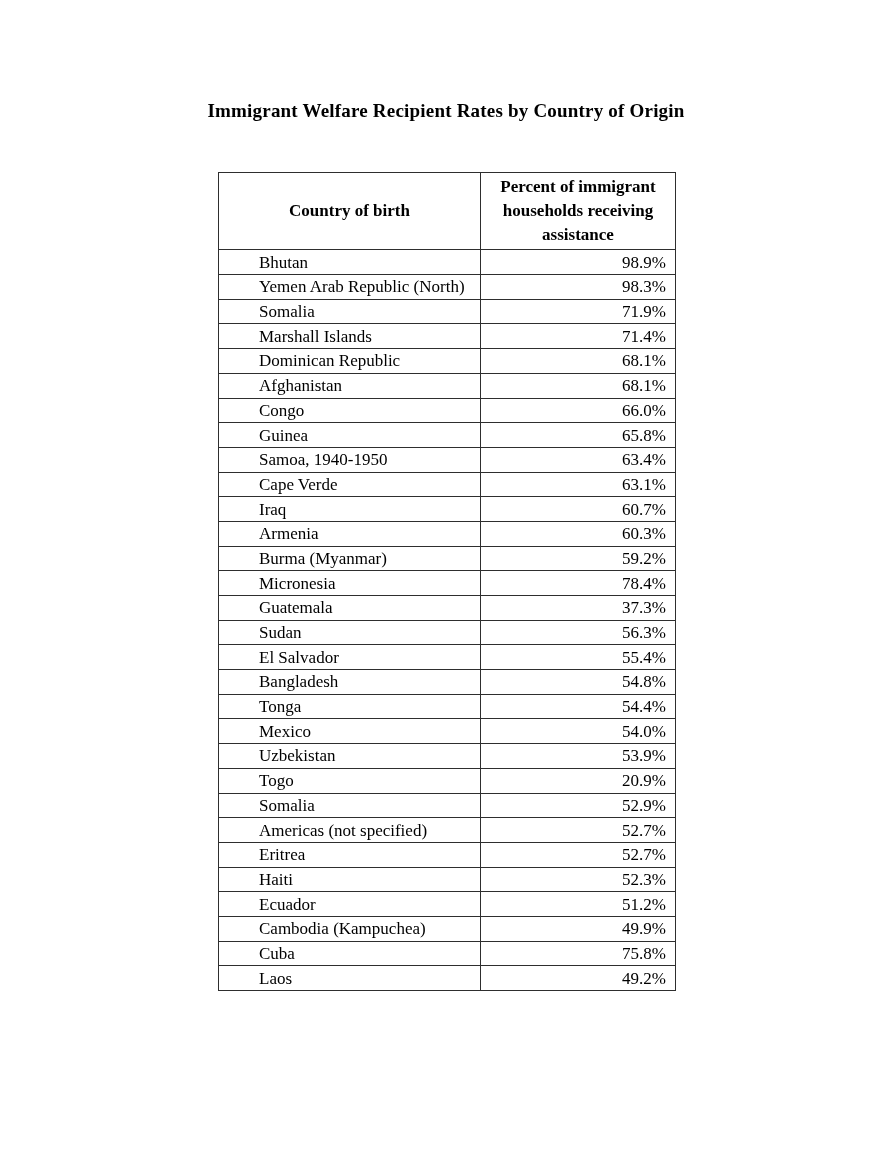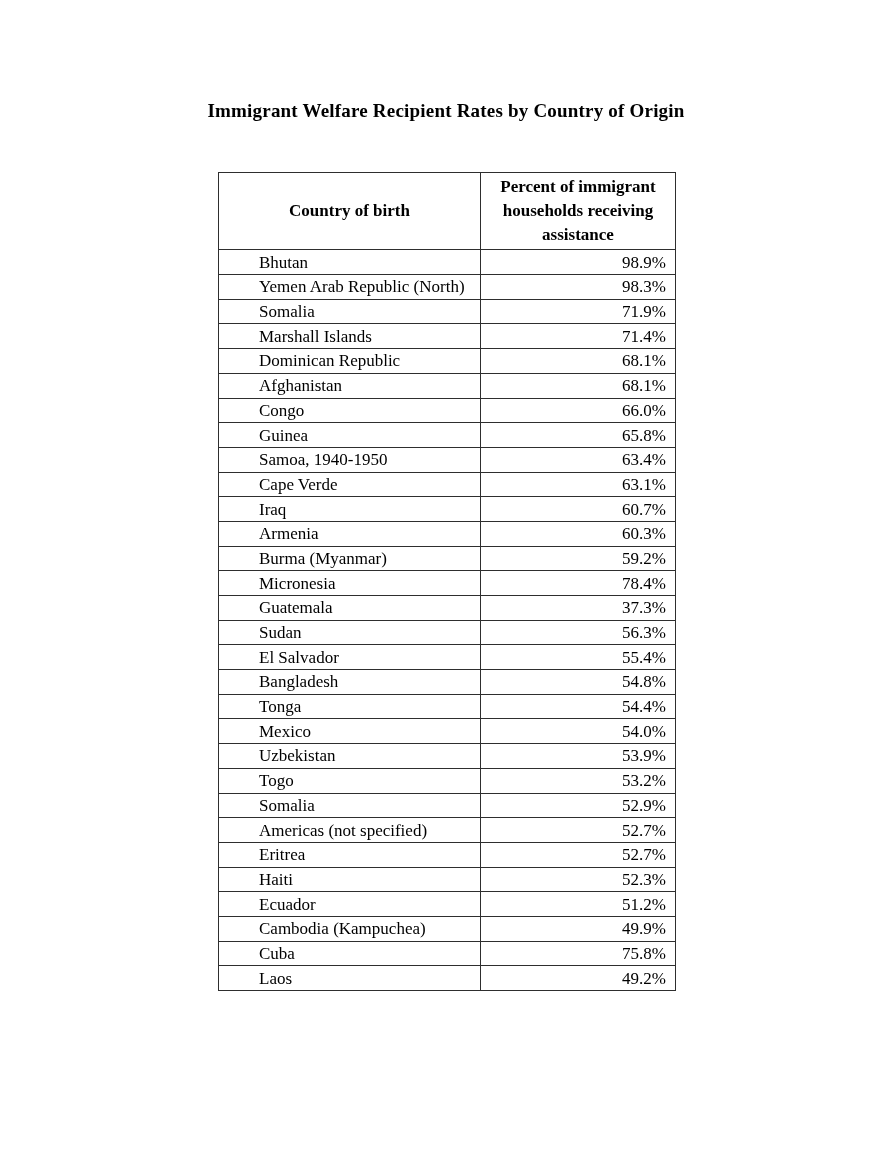--- a/index.html
+++ b/index.html
@@ -152,21 +152,21 @@
         <tr>
           <td class="country-cell">Mexico</td>
           <td class="percent-cell">54.0%</td>
         </tr>
         <tr>
           <td class="country-cell">Uzbekistan</td>
           <td class="percent-cell">53.9%</td>
         </tr>
         <tr>
           <td class="country-cell">Togo</td>
-          <td class="percent-cell">53.2%</td>
+          <td class="percent-cell">20.9%</td>
         </tr>
         <tr>
           <td class="country-cell">Somalia</td>
           <td class="percent-cell">52.9%</td>
         </tr>
         <tr>
           <td class="country-cell">Americas (not specified)</td>
           <td class="percent-cell">52.7%</td>
         </tr>
         <tr>

